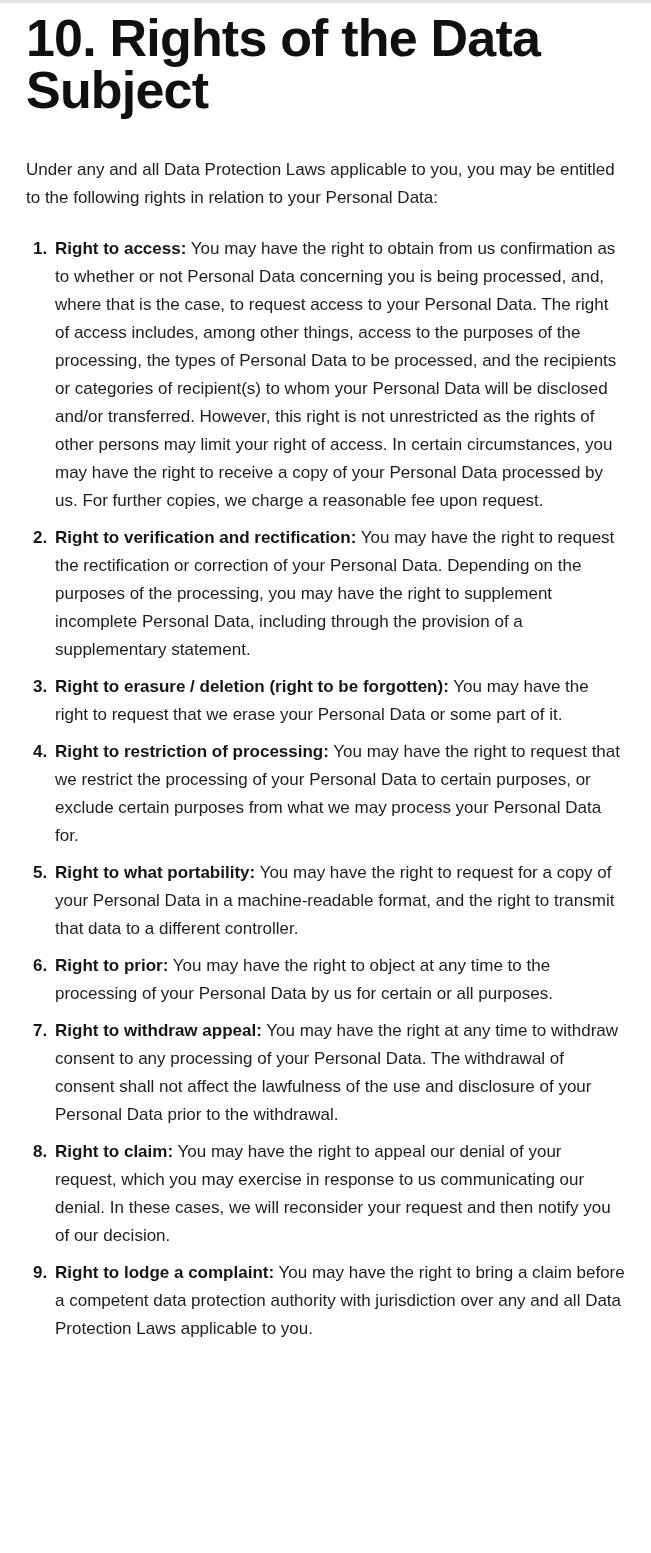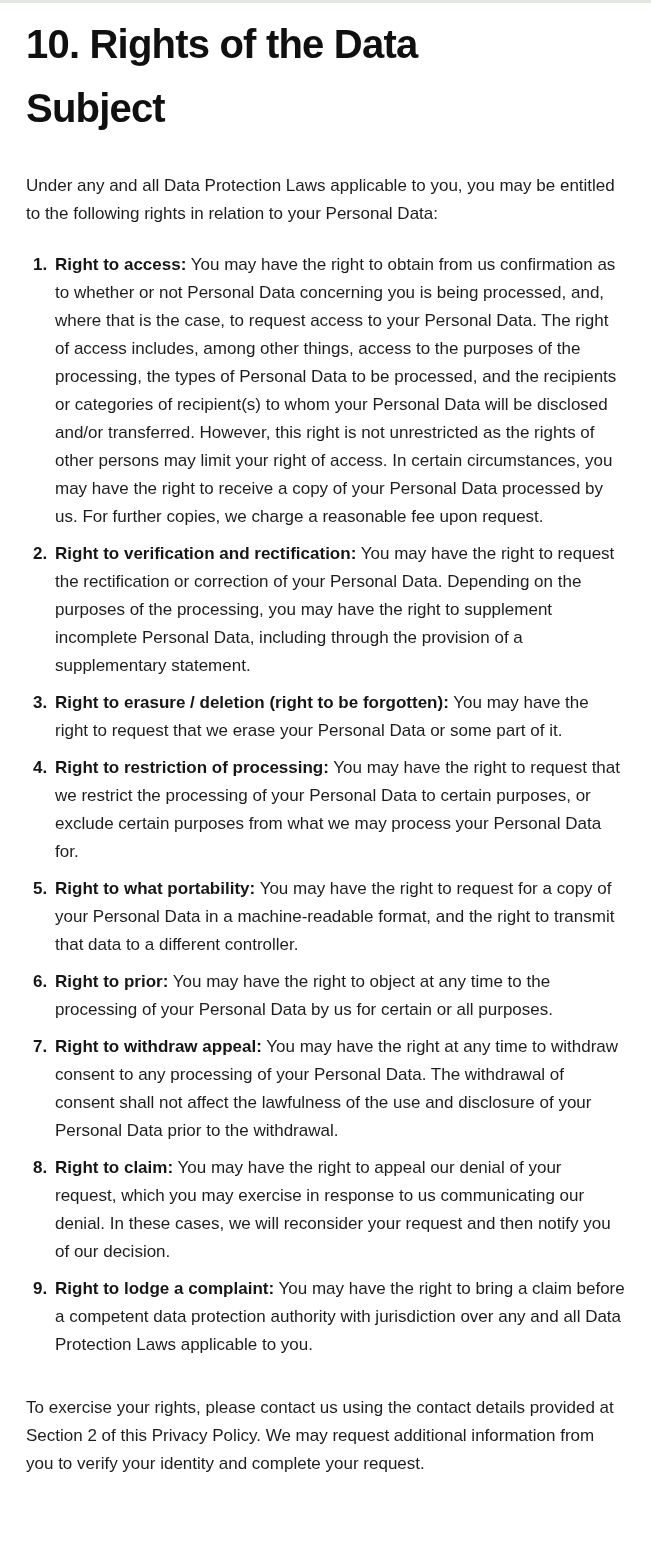--- a/index.html
+++ b/index.html
@@ -21,30 +21,30 @@
     height: 3px;
     width: 100%;
     background: #dfe7de;
   }
 
   .content {
     padding: 9px 26px 8px 26px;
   }
 
   h1.section-title {
-    font-size: 40px;
-    line-height: 64px;
+    font-size: 52px;
+    line-height: 52px;
     font-weight: 700;
     letter-spacing: -0.8px;
     color: #101010;
     max-width: 520px;
   }
 
   p.intro {
-    margin-top: 32px;
+    margin-top: 40px;
     font-size: 17px;
     line-height: 28px;
     color: #1d1d1f;
   }
 
   .rights-list {
     margin-top: 23px;
   }
 
   .right-item {
@@ -137,16 +137,15 @@
         <p class="item-text"><b>Right to claim:</b> <span>You may have the right to appeal our denial of your request, which you may exercise in response to us communicating our denial. In these cases, we will reconsider your request and then notify you of our decision.</span></p>
       </div>
 
       <div class="right-item">
         <span class="num">9.</span>
         <p class="item-text"><b>Right to lodge a complaint:</b> <span>You may have the right to bring a claim before a competent data protection authority with jurisdiction over any and all Data Protection Laws applicable to you.</span></p>
       </div>
 
     </div>
 
-    <p class="closing">To exercise your rights, please contact us using the contact details provided at Section 2 of this Privacy Policy. We may request additional information from you to verify your identity and complete your request.</p>
 
   </main>
 </div>
 
 </body></html>

